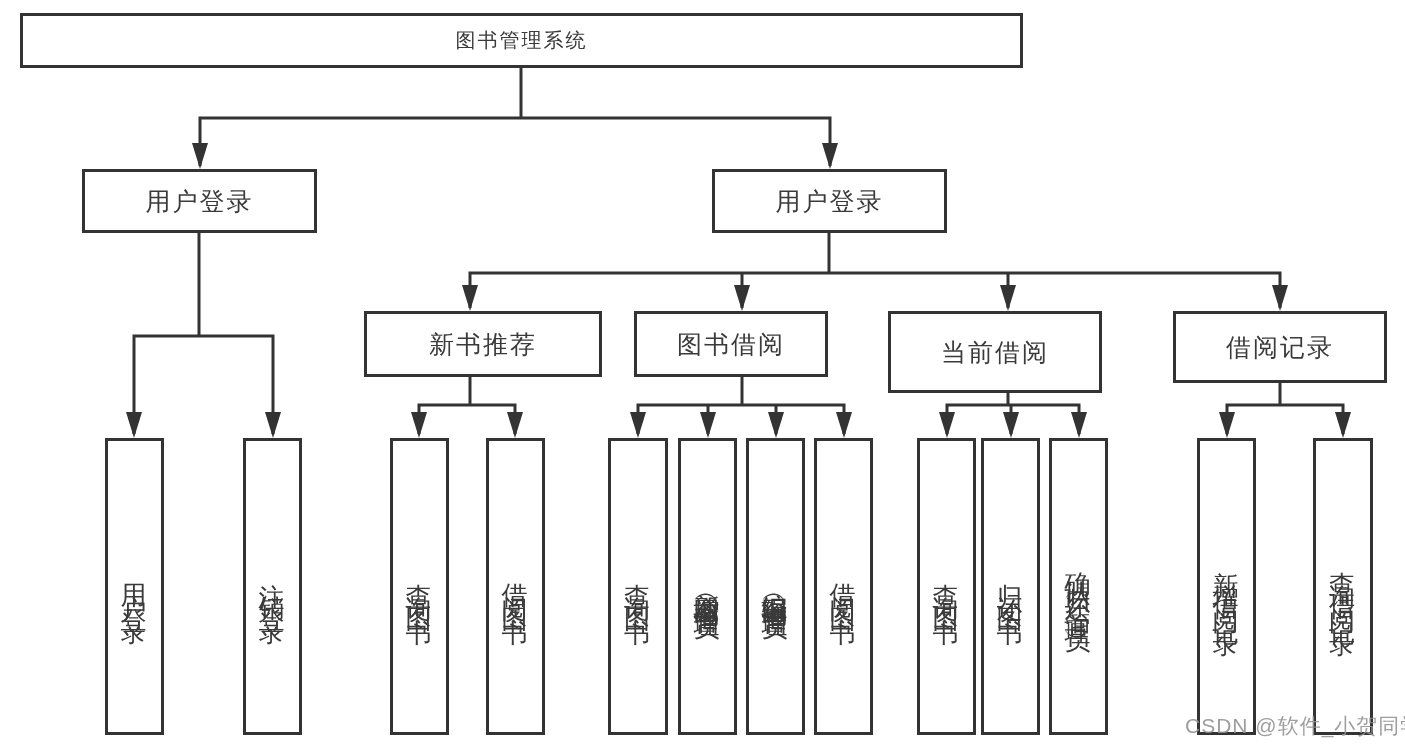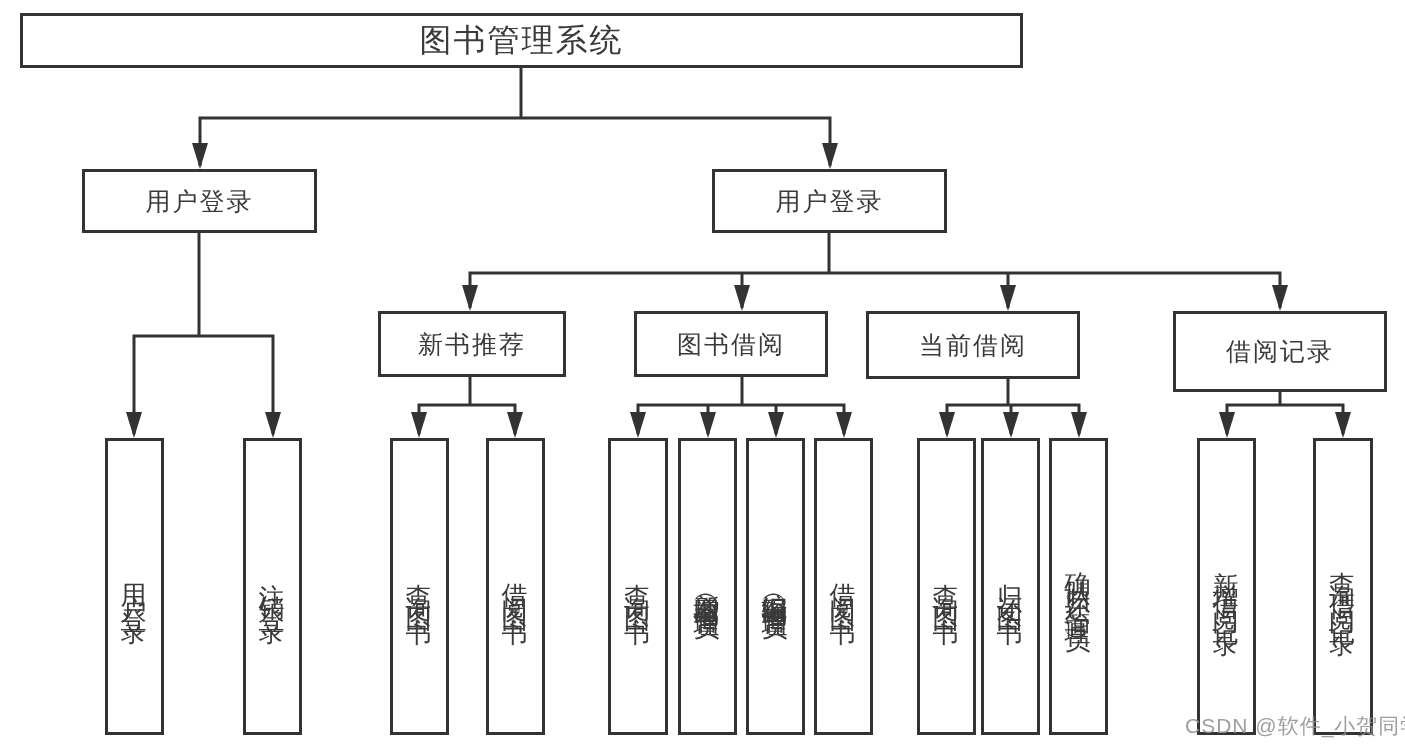--- a/index.html
+++ b/index.html
@@ -17,21 +17,21 @@
     background:#ffffff;
     border:3px solid #333333;
     display:flex;
     align-items:center;
     justify-content:center;
     color:#3a3a3a;
     text-align:center;
     white-space:nowrap;
   }
   .h{font-size:25px;letter-spacing:2px;}
-  .title{font-size:32px;}
+  .title{font-size:20px;}
   .v{
     writing-mode:vertical-rl;
     text-orientation:mixed;
     font-size:26px;
   }
   .vs{letter-spacing:12px;}  
   .vm{letter-spacing:8px;}   
   .vl{letter-spacing:3px;}   
   #watermark{
     position:absolute;
@@ -97,24 +97,24 @@
       <polygon points="1219,412 1235,412 1227,438"></polygon>
       <polygon points="1335,412 1351,412 1343,438"></polygon>
     </g>
   </svg>
 
   <div class="node h title" style="left:20px;top:13px;width:1003px;height:55px">图书管理系统</div>
 
   <div class="node h" style="left:82px;top:169px;width:235px;height:64px">用户登录</div>
   <div class="node h" style="left:712px;top:169px;width:235px;height:64px">用户登录</div>
 
-  <div class="node h" style="left:378px;top:311px;width:188px;height:66px">新书推荐</div>
+  <div class="node h" style="left:364px;top:311px;width:238px;height:66px">新书推荐</div>
   <div class="node h" style="left:634px;top:311px;width:194px;height:66px">图书借阅</div>
-  <div class="node h" style="left:866px;top:311px;width:214px;height:68px">当前借阅</div>
-  <div class="node h" style="left:1173px;top:311px;width:214px;height:81px">借阅记录</div>
+  <div class="node h" style="left:888px;top:311px;width:214px;height:82px">当前借阅</div>
+  <div class="node h" style="left:1173px;top:311px;width:214px;height:72px">借阅记录</div>
 
   <div class="node v vs" style="left:105px;top:438px;width:59px;height:297px">用户登录</div>
   <div class="node v vs" style="left:243px;top:438px;width:59px;height:297px">注销登录</div>
 
   <div class="node v vs" style="left:390px;top:438px;width:59px;height:297px">查询图书</div>
   <div class="node v vs" style="left:486px;top:438px;width:59px;height:297px">借阅图书</div>
 
   <div class="node v vs" style="left:608px;top:438px;width:60px;height:297px">查询图书</div>
   <div class="node v vl" style="left:678px;top:438px;width:59px;height:297px">新增图书（管理员）</div>
   <div class="node v vl" style="left:746px;top:438px;width:59px;height:297px">编辑图书（管理员）</div>

